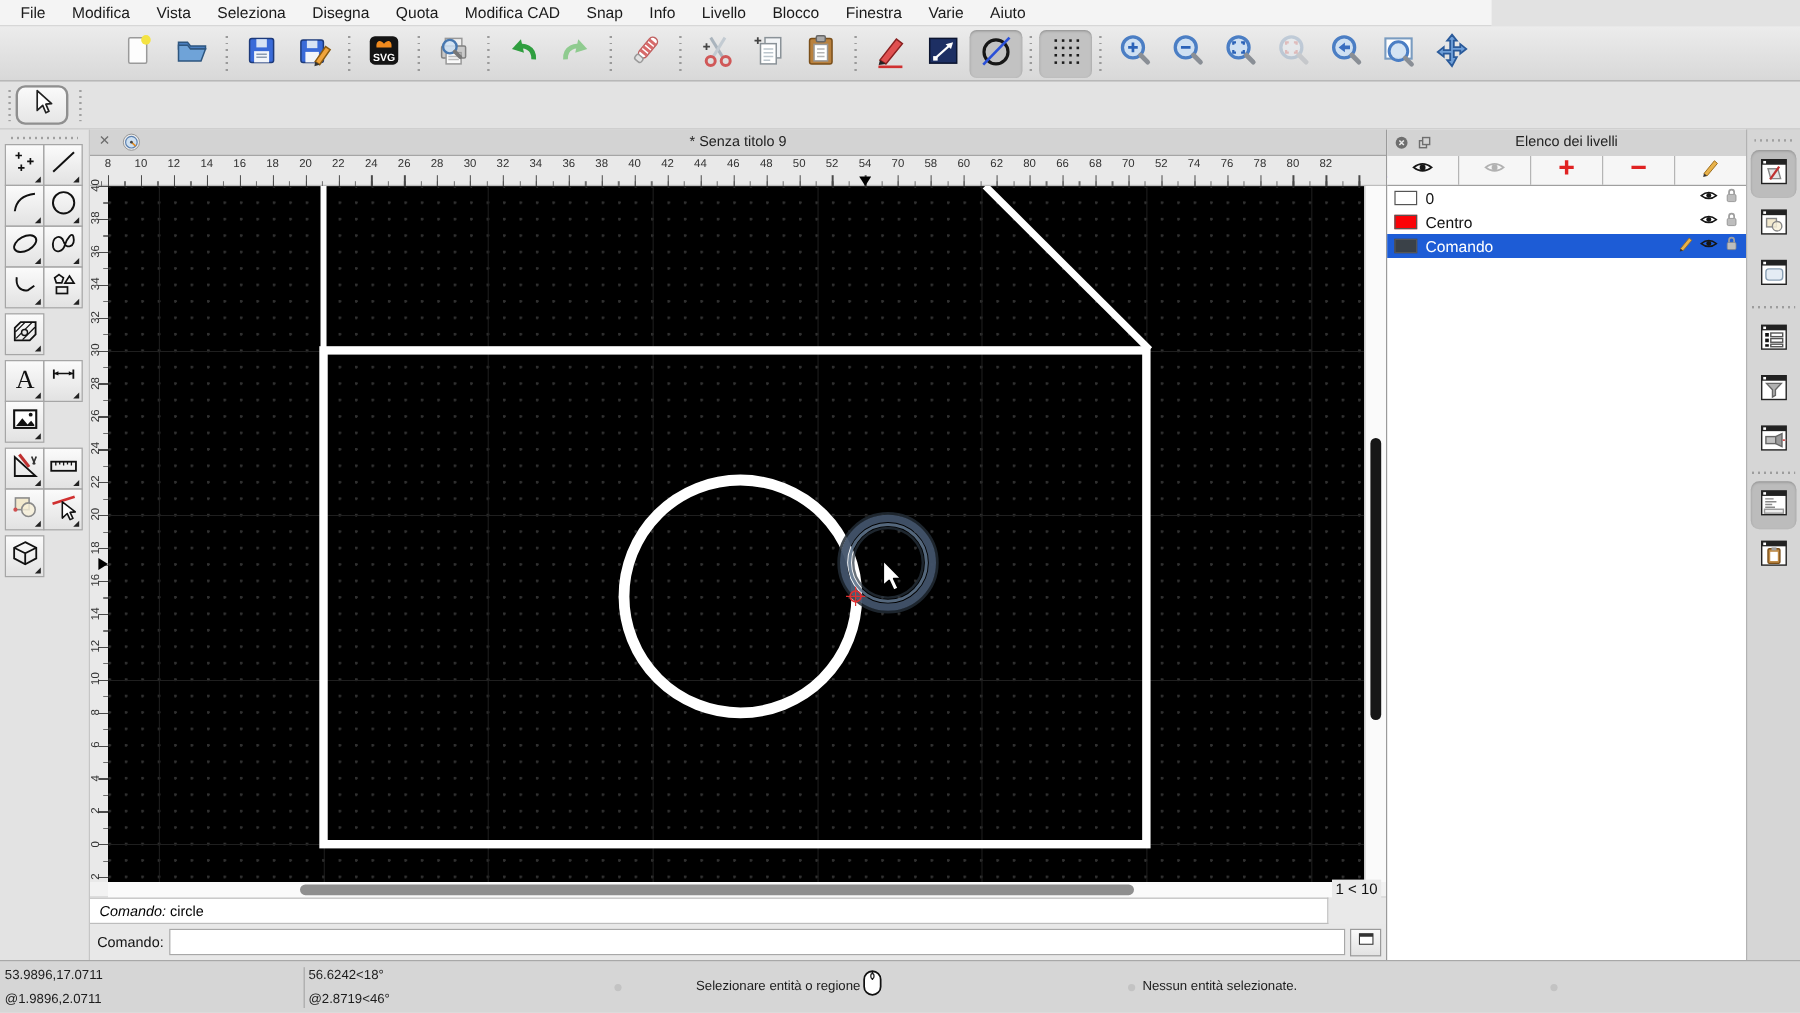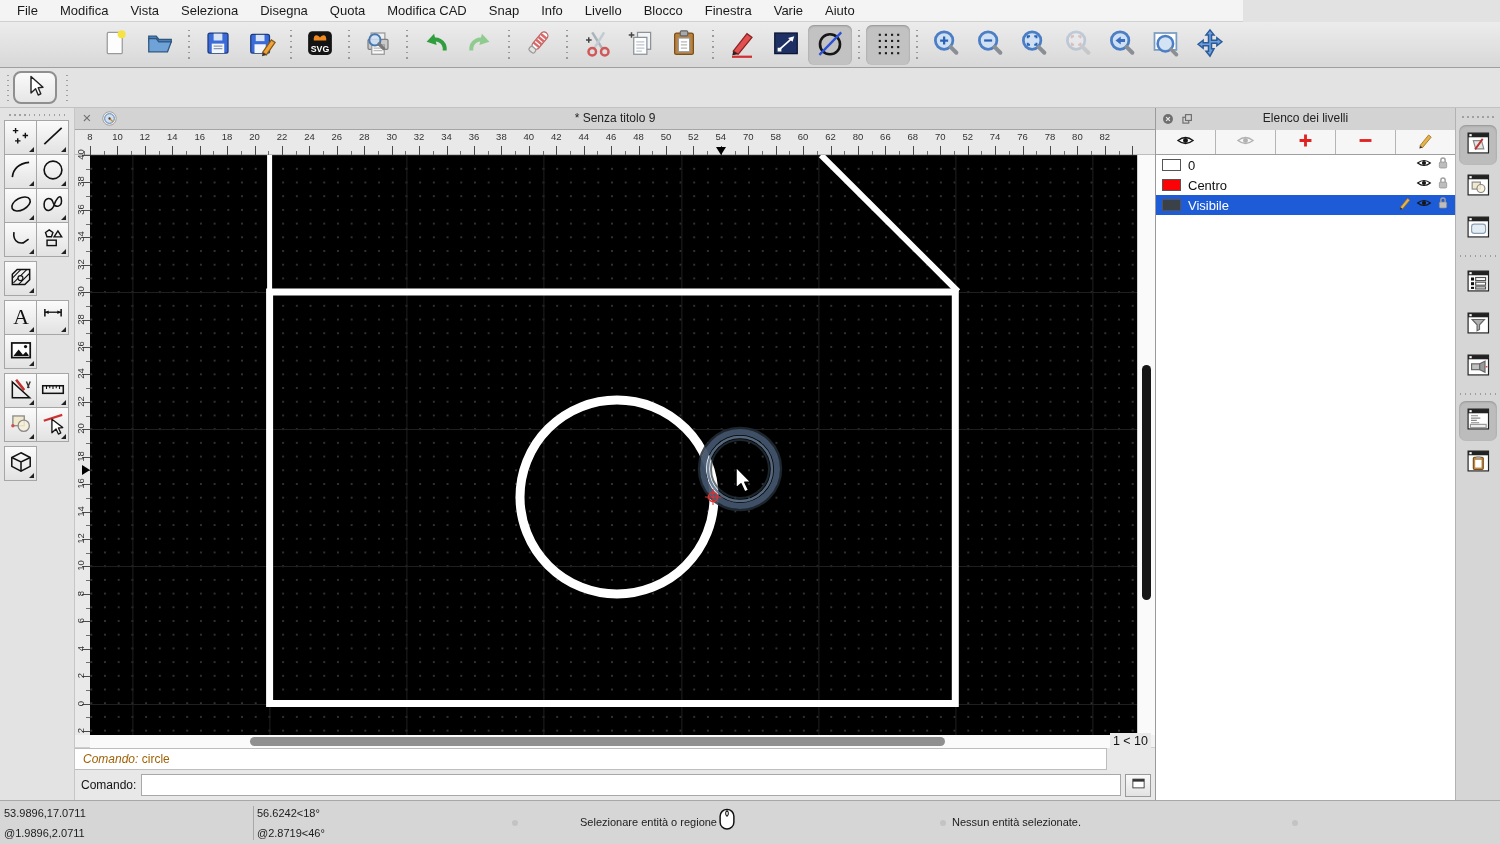--- a/index.html
+++ b/index.html
@@ -68,21 +68,21 @@
   .canvas svg { position:absolute; inset:0; }
 
   .vscroll { position:absolute; left:1062px; top:0; width:18px; height:593px; background:#fafafa; border-left:1px solid #cfcfcf; }
   .vthumb { position:absolute; left:4px; width:9px; border-radius:5px; background:#161616; }
 
   .hscrollrow { position:absolute; left:0; top:627px; width:1080px; height:13px; background:#f2f2f2; border-bottom:1px solid #cfcfcf; }
   .htrack { position:absolute; left:15px; top:0; width:1047px; height:13px; background:#fafafa; }
   .hthumb { position:absolute; top:2px; height:9px; border-radius:5px; background:#8f8f8f; }
   .zoomlabel { position:absolute; right:4px; top:-2px; font-size:12.5px; color:#111; background:#e9e9e9; padding:0 3px; line-height:16px; }
 
-  .cmdhistory { position:absolute; left:0; top:640px; width:1032px; height:22px; background:#fff; border:1px solid #bdbdbd; border-left:none; font-size:12px; color:#a16207; line-height:20px; padding-left:8px; }
+  .cmdhistory { position:absolute; left:0; top:640px; width:1032px; height:22px; background:#fff; border:1px solid #bdbdbd; border-left:none; font-size:12px; color:#000000; line-height:20px; padding-left:8px; }
   .cmdhistory .prompt { font-style:italic; }
   .cmdrow { position:absolute; left:0; top:662px; width:1080px; height:30px; background:#e8e8e8; display:flex; align-items:center; padding:0 4px 0 6px; }
   .cmdrow label { font-size:12px; color:#111; margin-right:5px; white-space:nowrap; }
   .cmdrow input { flex:1; height:22px; border:1px solid #a8a8a8; background:#fff; font-size:12px; padding:0 4px; font-family:"Liberation Sans",sans-serif; }
   .cmdbtn { width:26px; height:23px; margin-left:4px; border:1px solid #9a9a9a; background:linear-gradient(#fafafa,#e2e2e2); display:flex; align-items:center; justify-content:center; }
   .cmdbtn svg { width:17px; height:15px; }
 
   
   .rpanel { position:absolute; left:1155px; top:108px; width:300px; height:692px; background:#fff; border-left:1px solid #9a9a9a; }
   .rpanel .phead { position:absolute; left:0; top:0; width:100%; height:40px; background:#d3d3d3; border-bottom:1px solid #8b5cf6; }
@@ -706,21 +706,21 @@
                 <circle cx="12" cy="12" r="3.1" fill="#161616"></circle>
               </svg></span>
             <span><svg viewBox="0 0 24 24" xmlns="http://www.w3.org/2000/svg">
                 <rect x="6.5" y="10.5" width="11" height="9" rx="1.8" fill="#bdbdbd" stroke="#8a8a8a"></rect>
                 <path d="M8.8 10.5 V7.8 a3.2 3.2 0 0 1 6.4 0 v2.7" fill="none" stroke="#9e9e9e" stroke-width="2.2"></path>
               </svg></span>
           </span>
    </div>
         <div class="lrow selected">
      <span class="swatch" style="background:#3a4148"></span>
-     <span class="lname">Visibile</span>
+     <span class="lname">Comando</span>
      <span class="ricons">
             <span><svg viewBox="0 0 24 24" xmlns="http://www.w3.org/2000/svg">
                 <path d="M5 18.5 L16 5 L19.2 7.8 L8.2 21 Z" fill="#e8b24a" stroke="#9a6a1a"></path>
                 <path d="M5 18.5 L8.2 21 L4.2 22 Z" fill="#333"></path>
               </svg></span>
             <span><svg viewBox="0 0 24 24" xmlns="http://www.w3.org/2000/svg">
                 <path d="M2.5 12 Q12 4.5 21.5 12 Q12 19.5 2.5 12 Z" fill="none" stroke="#161616" stroke-width="1.8"></path>
                 <circle cx="12" cy="12" r="3.1" fill="#161616"></circle>
               </svg></span>
             <span><svg viewBox="0 0 24 24" xmlns="http://www.w3.org/2000/svg">

